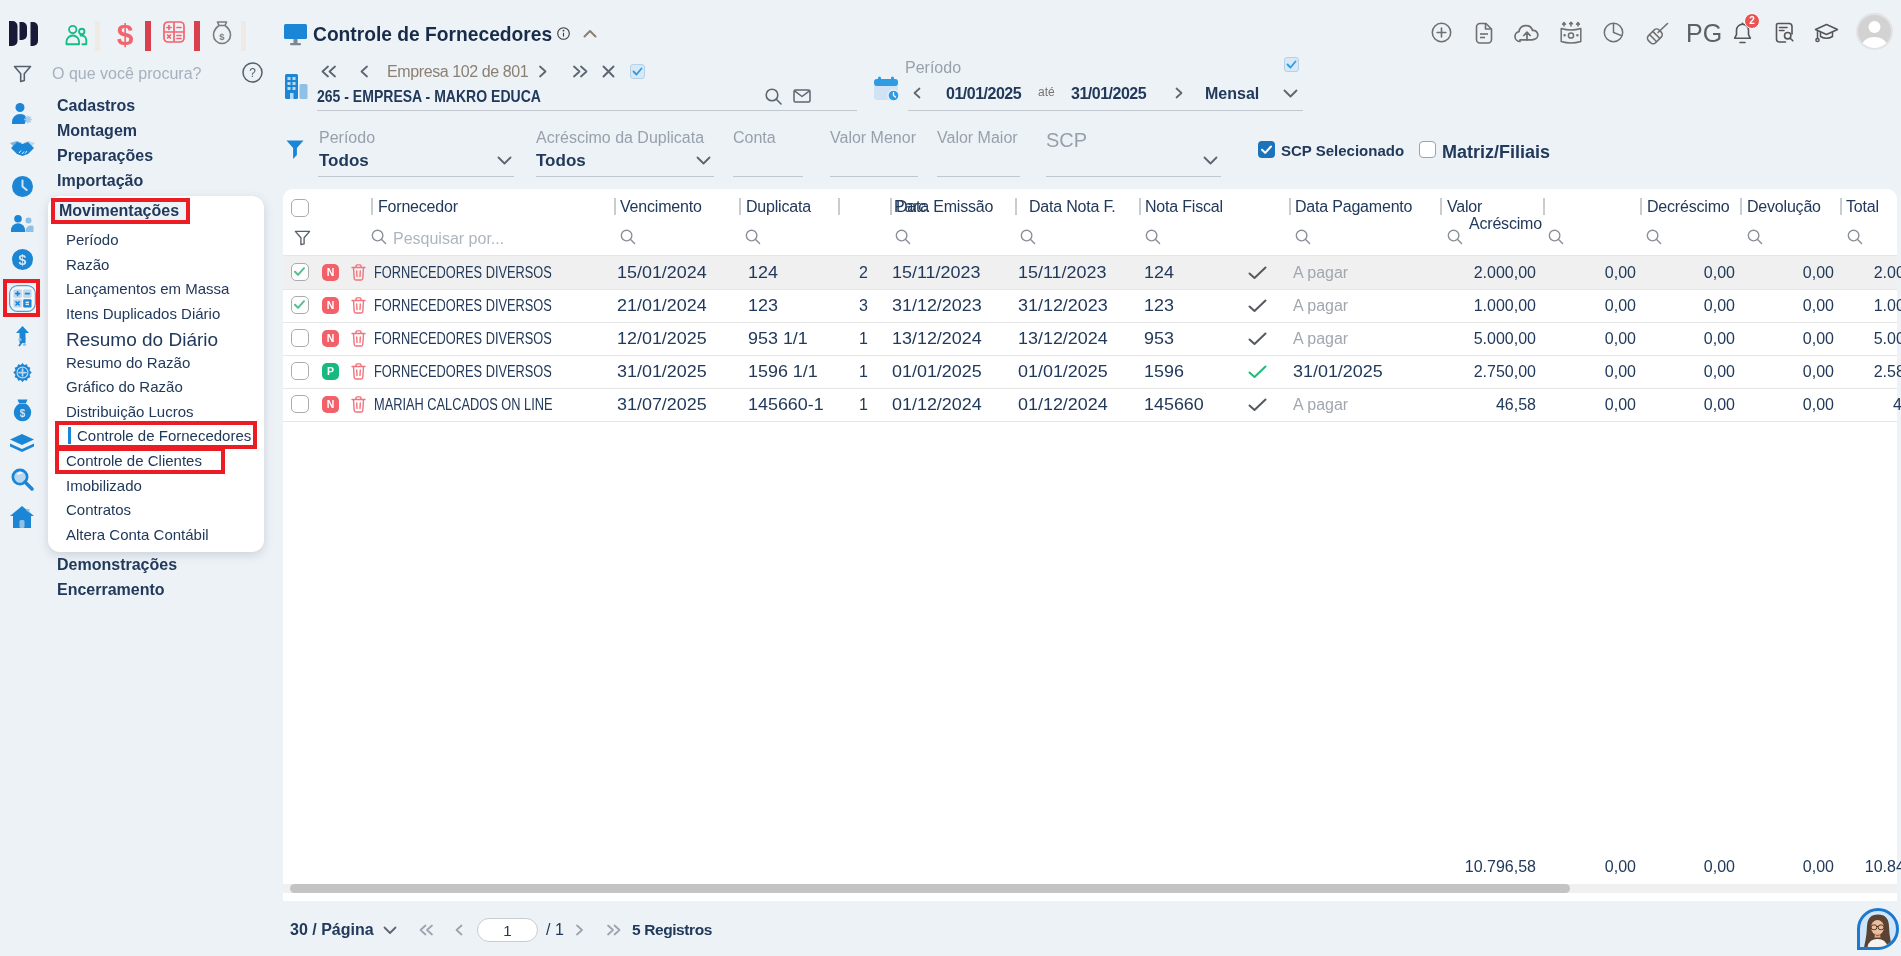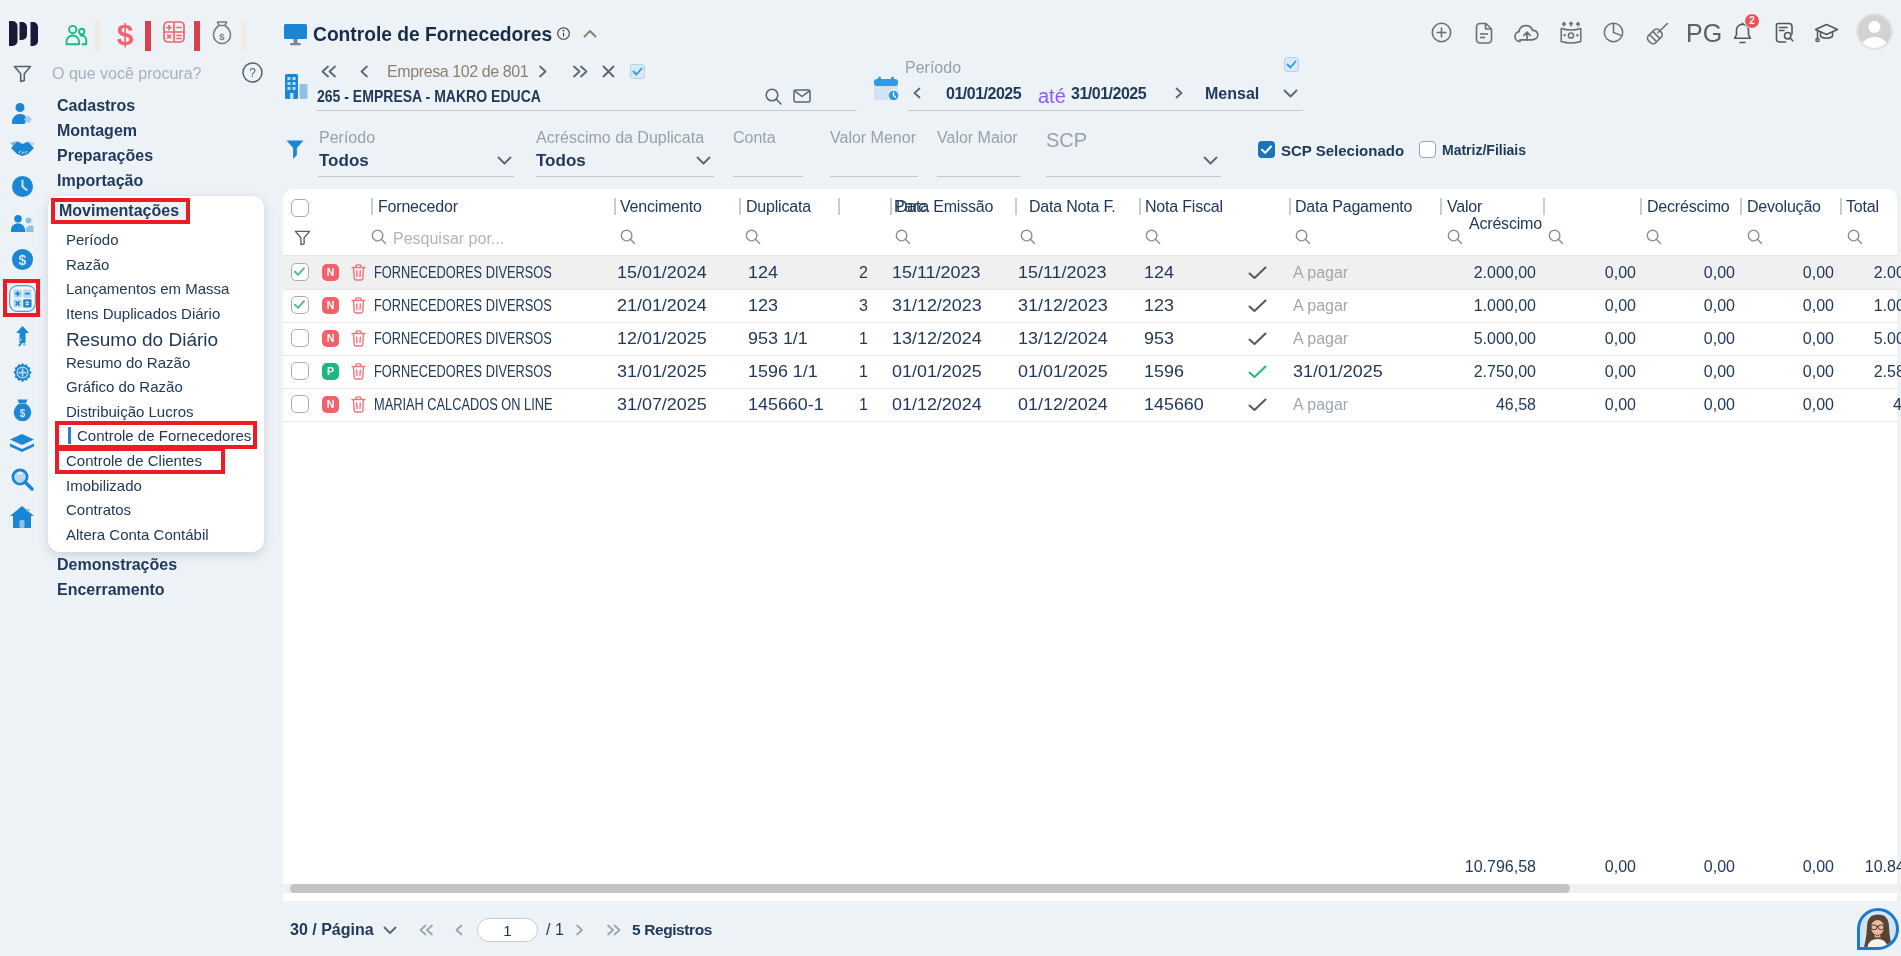--- a/index.html
+++ b/index.html
@@ -353,21 +353,21 @@
     <rect x="4" y="0.5" width="3" height="5" rx="1.5" fill="#2e9be3"></rect>
     <rect x="17" y="0.5" width="3" height="5" rx="1.5" fill="#2e9be3"></rect>
     <circle cx="19.5" cy="19.5" r="5.5" fill="#2e9be3" stroke="#edf2f7" stroke-width="1.3"></circle>
     <path d="M19.5 16.5 v3 l2 1.5" stroke="#fff" stroke-width="1.3" fill="none" stroke-linecap="round"></path>
   </svg>
   <div class="abs" style="left:905px;top:59px;font-size:16px;color:#98a1ab;">Período</div>
   <svg class="abs" style="left:913px;top:87px;" width="8" height="12" viewBox="0 0 8 12" fill="none" stroke="#5c6670" stroke-width="1.7" stroke-linecap="round" stroke-linejoin="round">
     <path d="M6.5 1.5 L1.5 6 L6.5 10.5"></path>
   </svg>
   <div class="abs navy" style="left:946px;top:85px;font-size:16px;font-weight:bold;letter-spacing:-0.5px;">01/01/2025</div>
-  <div class="abs" style="left:1038px;top:85px;font-size:20px;color:#8b5cf6;">até</div>
+  <div class="abs" style="left:1038px;top:85px;font-size:12px;color:#737373;">até</div>
   <div class="abs navy" style="left:1071px;top:85px;font-size:16px;font-weight:bold;letter-spacing:-0.5px;">31/01/2025</div>
   <svg class="abs" style="left:1175px;top:87px;" width="8" height="12" viewBox="0 0 8 12" fill="none" stroke="#5c6670" stroke-width="1.7" stroke-linecap="round" stroke-linejoin="round">
     <path d="M1.5 1.5 L6.5 6 L1.5 10.5"></path>
   </svg>
   <div class="abs navy" style="left:1205px;top:85px;font-size:16px;font-weight:bold;">Mensal</div>
   <svg class="abs" style="left:1283px;top:89px;" width="15" height="9" viewBox="0 0 15 9" fill="none" stroke="#5c6670" stroke-width="1.8" stroke-linecap="round" stroke-linejoin="round">
     <path d="M1.5 1.5 L7.5 7.5 L13.5 1.5"></path>
   </svg>
   <div class="abs" style="left:1284px;top:57px;width:15px;height:15px;border-radius:3px;background:#d9e8f5;border:1px solid #b3d2ea;">
     <svg width="13" height="13" viewBox="0 0 13 13" fill="none" stroke="#2e9be3" stroke-width="1.8" stroke-linecap="round" stroke-linejoin="round">
@@ -409,21 +409,21 @@
   </svg>
   <div class="abs" style="left:1046px;top:176px;width:175px;height:1px;background:#c3c8ce;"></div>
 
   <div class="abs" style="left:1258px;top:141px;width:17px;height:17px;border-radius:4px;background:#1b74bb;">
     <svg width="17" height="17" viewBox="0 0 17 17" fill="none" stroke="#fff" stroke-width="2" stroke-linecap="round" stroke-linejoin="round">
         <path d="M4 8.7 L7.2 11.9 L13 5.5"></path>
       </svg>
   </div>
   <div class="abs navy" style="left:1281px;top:142px;font-size:15px;font-weight:bold;">SCP Selecionado</div>
   <div class="abs" style="left:1419px;top:141px;width:17px;height:17px;border-radius:4px;background:#fff;border:1.5px solid #9aa3ae;"></div>
-  <div class="abs navy" style="left:1442px;top:142px;font-size:14px;font-weight:bold;">Matriz/Filiais</div>
+  <div class="abs navy" style="left:1442px;top:142px;font-size:18px;font-weight:bold;">Matriz/Filiais</div>
 </div>
 
 <style>
 .hdr { position:absolute; top:198px; font-size:16px; color:#21395a; letter-spacing:-0.2px; }
 .hbar { position:absolute; top:198px; width:2px; height:17px; background:#c9cdd2; }
 .mag { position:absolute; top:229px; }
 .rowline { position:absolute; left:283px; width:1614px; height:1px; background:#e6e6e6; }
 .cell { position:absolute; font-size:16px; color:#21395a; }
 .cellg { position:absolute; font-size:16px; color:#a0a7af; }
 .rnum { text-align:right; }

